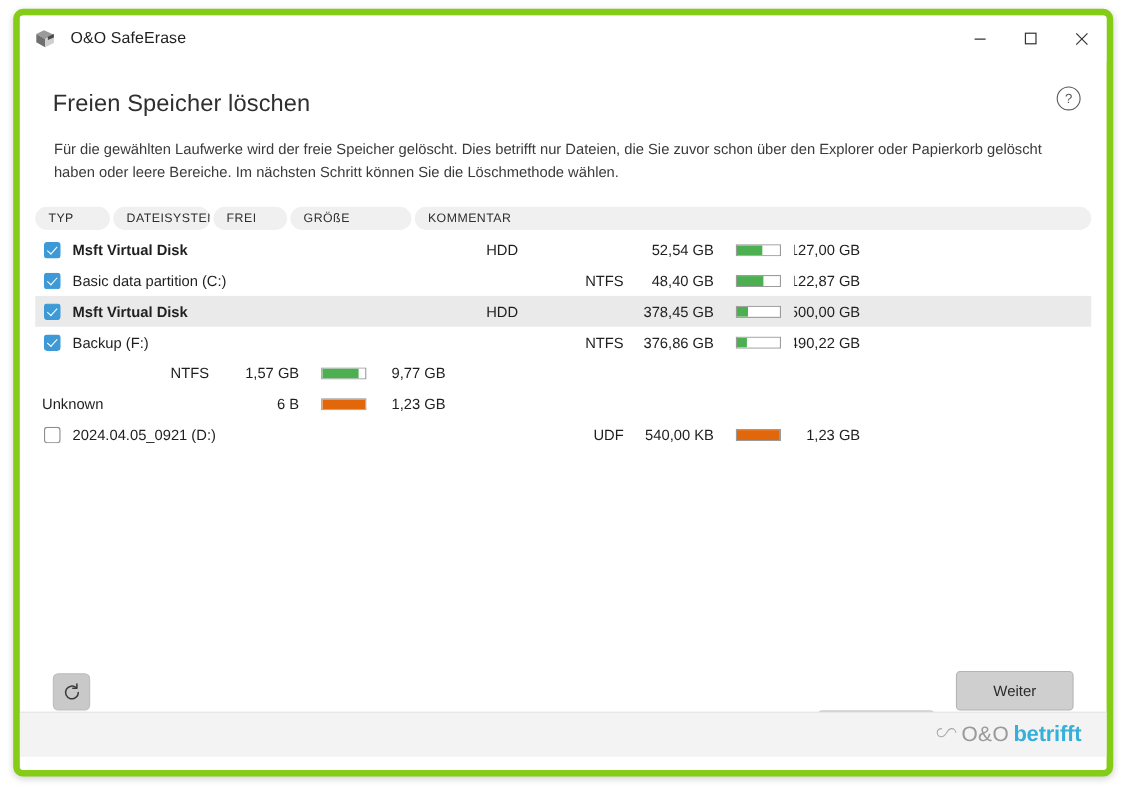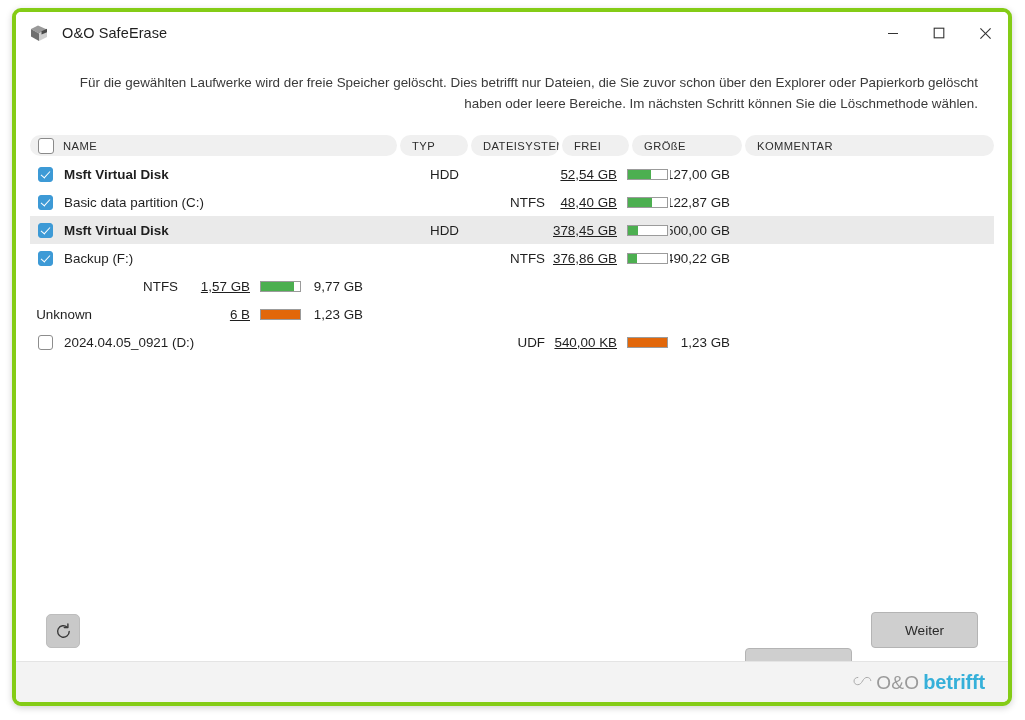--- a/index.html
+++ b/index.html
@@ -11,21 +11,21 @@
     overflow: hidden;
     font-family: "Liberation Sans", sans-serif;
   }
   #app {
     position: absolute;
     left: 12px;
     top: 8px;
     width: 1000px;
     height: 698px;
     background: #ffffff;
-    border: 4px solid #84cc16;
+    border: 6px solid #84cc16;
     border-radius: 9px;
     box-shadow: 0 2px 7px rgba(0,0,0,0.18);
     box-sizing: border-box;
     overflow: hidden;
   }
 
   
   .titlebar {
     height: 42px;
     display: flex;
@@ -86,21 +86,20 @@
     justify-content: center;
     cursor: default;
   }
 
   .page-desc {
     padding: 18px 30px 0 31px;
     font-size: 13.4px;
     line-height: 21px;
     color: #3a3a3a;
     max-width: 950px;
-    text-align: right;
   }
 
   
   .table {
     margin: 21px 14px 0 14px;
     position: relative;
   }
   .thead {
     display: flex;
     align-items: center;
@@ -140,35 +139,36 @@
   }
 
   .tbody { margin-top: 4px; }
   .trow {
     display: flex;
     align-items: center;
     height: 28px;
     font-size: 13.4px;
     color: #1f1f1f;
     cursor: default;
+    gap: 10px;
   }
   .trow.sel { background: #eaeaea; }
   .trow.bold .cell-name { font-weight: bold; }
 
   .cell {
     box-sizing: border-box;
     display: flex;
     align-items: center;
     white-space: nowrap;
     overflow: hidden;
   }
   .cell-name { width: 367px; padding-left: 8px; }
   .cell-typ  { width: 68px; justify-content: flex-end; padding-right: 6px; color: #1f1f1f; }
   .cell-fs   { width: 88px; justify-content: flex-end; padding-right: 8px; }
-  .cell-frei { width: 67px; justify-content: flex-end; padding-right: 3px; text-decoration: underline; }
+  .cell-frei { width: 67px; justify-content: flex-end; padding-right: 3px; }
   .cell-bar  { width: 50px; justify-content: flex-start; padding-left: 7px; }
   .cell-size { width: 60px; justify-content: flex-end; }
   .cell-komm { flex: 1 1 auto; padding-left: 10px; }
 
   .cb {
     width: 15px;
     height: 15px;
     border-radius: 3px;
     margin-right: 11px;
     flex: 0 0 auto;
@@ -247,21 +247,21 @@
     font-family: "Liberation Sans", sans-serif;
   }
   .btn.back { right: 156px; margin-top: 36px; }
   .btn.next { right: 30px; }
 
   
   .footer {
     position: absolute;
     left: 0;
     right: 0;
-    bottom: 0;
+    bottom: 12px;
     height: 40px;
     background: #f3f3f3;
     border-top: 1px solid #e4e4e4;
     display: flex;
     align-items: center;
     justify-content: flex-end;
   }
   .brand {
     display: flex;
     align-items: baseline;
@@ -310,29 +310,34 @@
       </div>
       <div class="win-btn">
         <svg width="13" height="13" viewBox="0 0 13 13">
           <line x1="1.4" y1="1.4" x2="11.6" y2="11.6" stroke="#333" stroke-width="1.1"></line>
           <line x1="11.6" y1="1.4" x2="1.4" y2="11.6" stroke="#333" stroke-width="1.1"></line>
         </svg>
       </div>
     </div>
   </div>
 
+  <div class="page-head">
+    <div class="page-title">Freien Speicher löschen</div>
+    <div class="help-btn">
+      <svg width="23" height="23" viewBox="0 0 23 23">
+        <circle cx="11.5" cy="11.5" r="10.4" fill="none" stroke="#5a5a5a" stroke-width="1"></circle>
+        <text x="11.5" y="16" text-anchor="middle" font-size="12" fill="#5a5a5a" font-family="Liberation Sans, sans-serif">?</text>
+      </svg>
+    </div>
+  </div>
 
   <div class="page-desc">Für die gewählten Laufwerke wird der freie Speicher gelöscht. Dies betrifft nur Dateien, die Sie zuvor schon über den Explorer oder Papierkorb gelöscht haben oder leere Bereiche. Im nächsten Schritt können Sie die Löschmethode wählen.</div>
 
   <div class="table">
     <div class="thead">
-      <div class="th c-name">
-        <span class="hdr-check"></span>
-        <span>NAME</span>
-      </div>
       <div class="th c-typ">TYP</div>
       <div class="th c-fs">DATEISYSTEM</div>
       <div class="th c-frei">FREI</div>
       <div class="th c-size">GRÖßE</div>
       <div class="th c-komm">KOMMENTAR</div>
     </div>
     <div class="tbody" id="tbody">
         <div class="trow bold">
           <div class="cell cell-name">
             <span class="cb on"></span>

